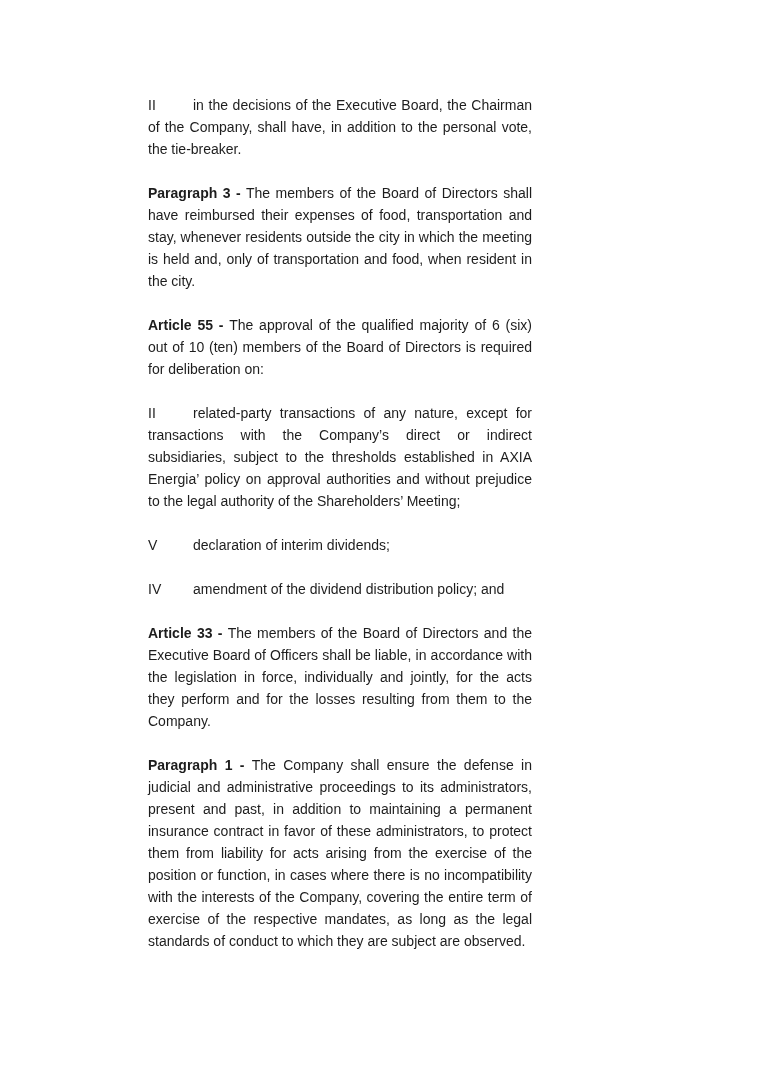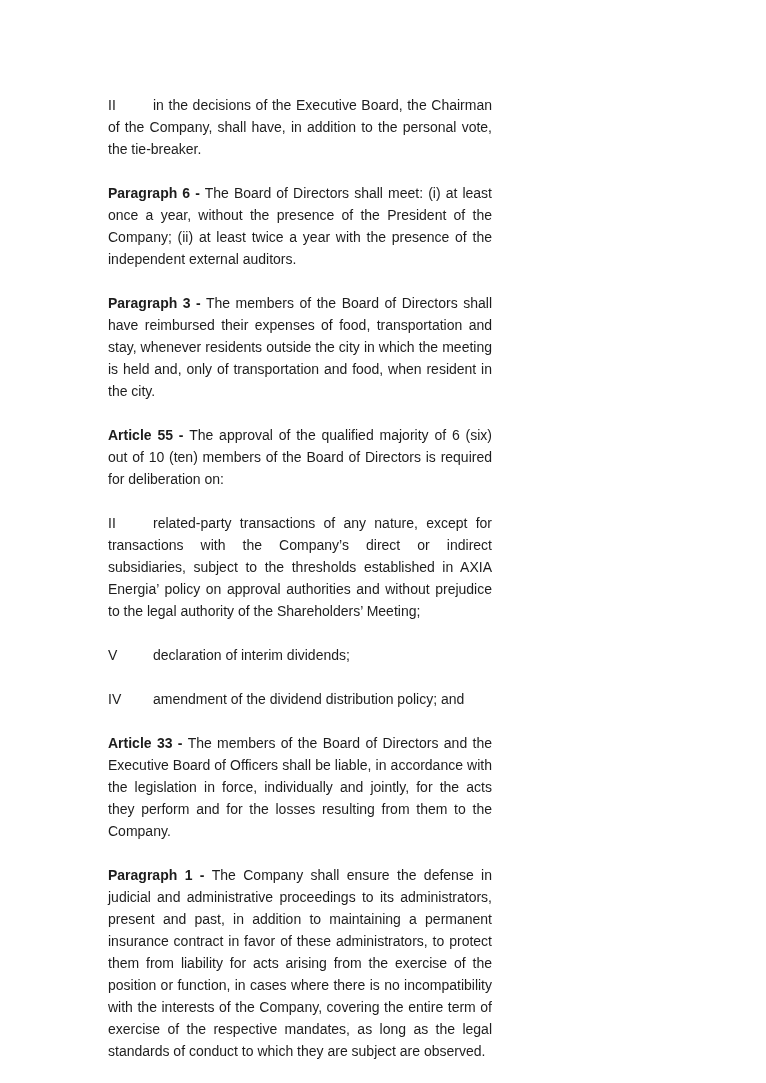--- a/index.html
+++ b/index.html
@@ -12,41 +12,41 @@
     width: 606px;
     height: 1083px;
     box-sizing: border-box;
     background: #ffffff;
     padding: 94px 114px 8px 108px;
     font-family: "Liberation Sans", sans-serif;
     font-size: 14px;
     line-height: 22px;
     color: #1d1d1d;
     overflow: hidden;
+    margin-left: 40px;
   }
   p.para {
     margin: 0 0 22px 0;
     text-align: justify;
   }
   .num {
     display: inline-block;
     width: 45px;
   }
   .lbl {
     font-weight: bold;
   }
 </style>
 </head>
 <body>
 
 <div class="page">
 
   <p class="para"><span class="num">II</span><span>in the decisions of the Executive Board, the Chairman of the Company, shall have, in addition to the personal vote, the tie-breaker.</span></p>
 
-  <p class="para"><strong class="lbl">Paragraph 6 -</strong> <span>The Board of Directors shall meet: (i) at least once a year, without the presence of the President of the Company; (ii) at least twice a year with the presence of the independent external auditors.</span></p>
 
   <p class="para"><strong class="lbl">Paragraph 3 -</strong> <span>The members of the Board of Directors shall have reimbursed their expenses of food, transportation and stay, whenever residents outside the city in which the meeting is held and, only of transportation and food, when resident in the city.</span></p>
 
   <p class="para"><strong class="lbl">Article 55 -</strong> <span>The approval of the qualified majority of 6 (six) out of 10 (ten) members of the Board of Directors is required for deliberation on:</span></p>
 
 
   <p class="para"><span class="num">II</span><span>related-party transactions of any nature, except for transactions with the Company’s direct or indirect subsidiaries, subject to the thresholds established in AXIA Energia’ policy on approval authorities and without prejudice to the legal authority of the Shareholders’ Meeting;</span></p>
 
 
   <p class="para"><span class="num">V</span><span>declaration of interim dividends;</span></p>

